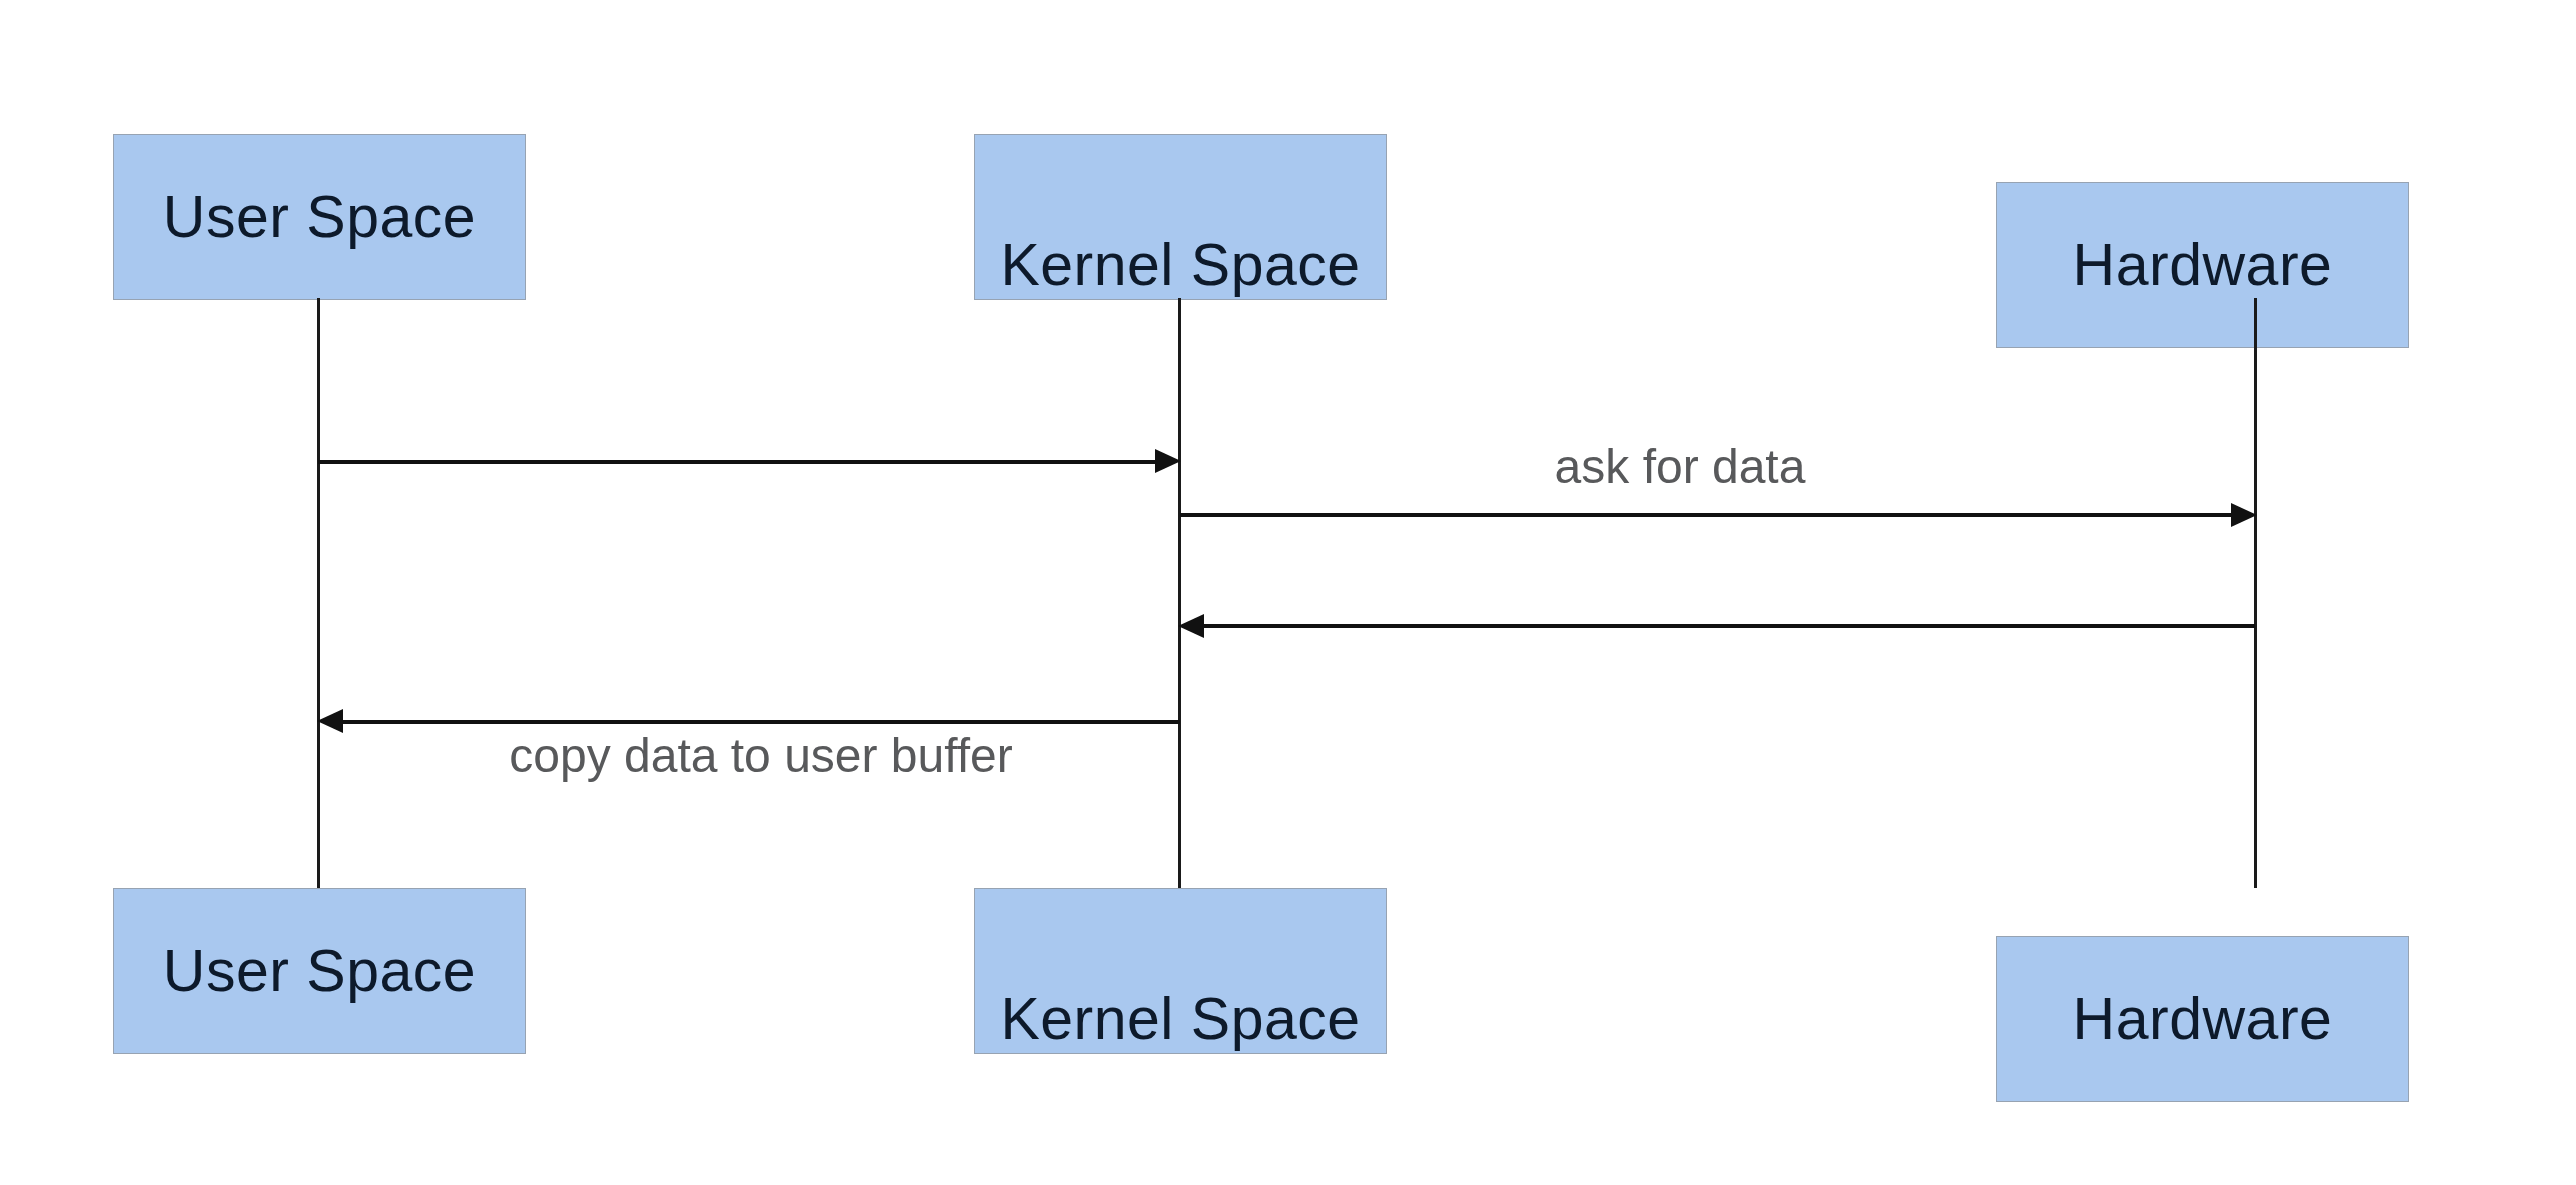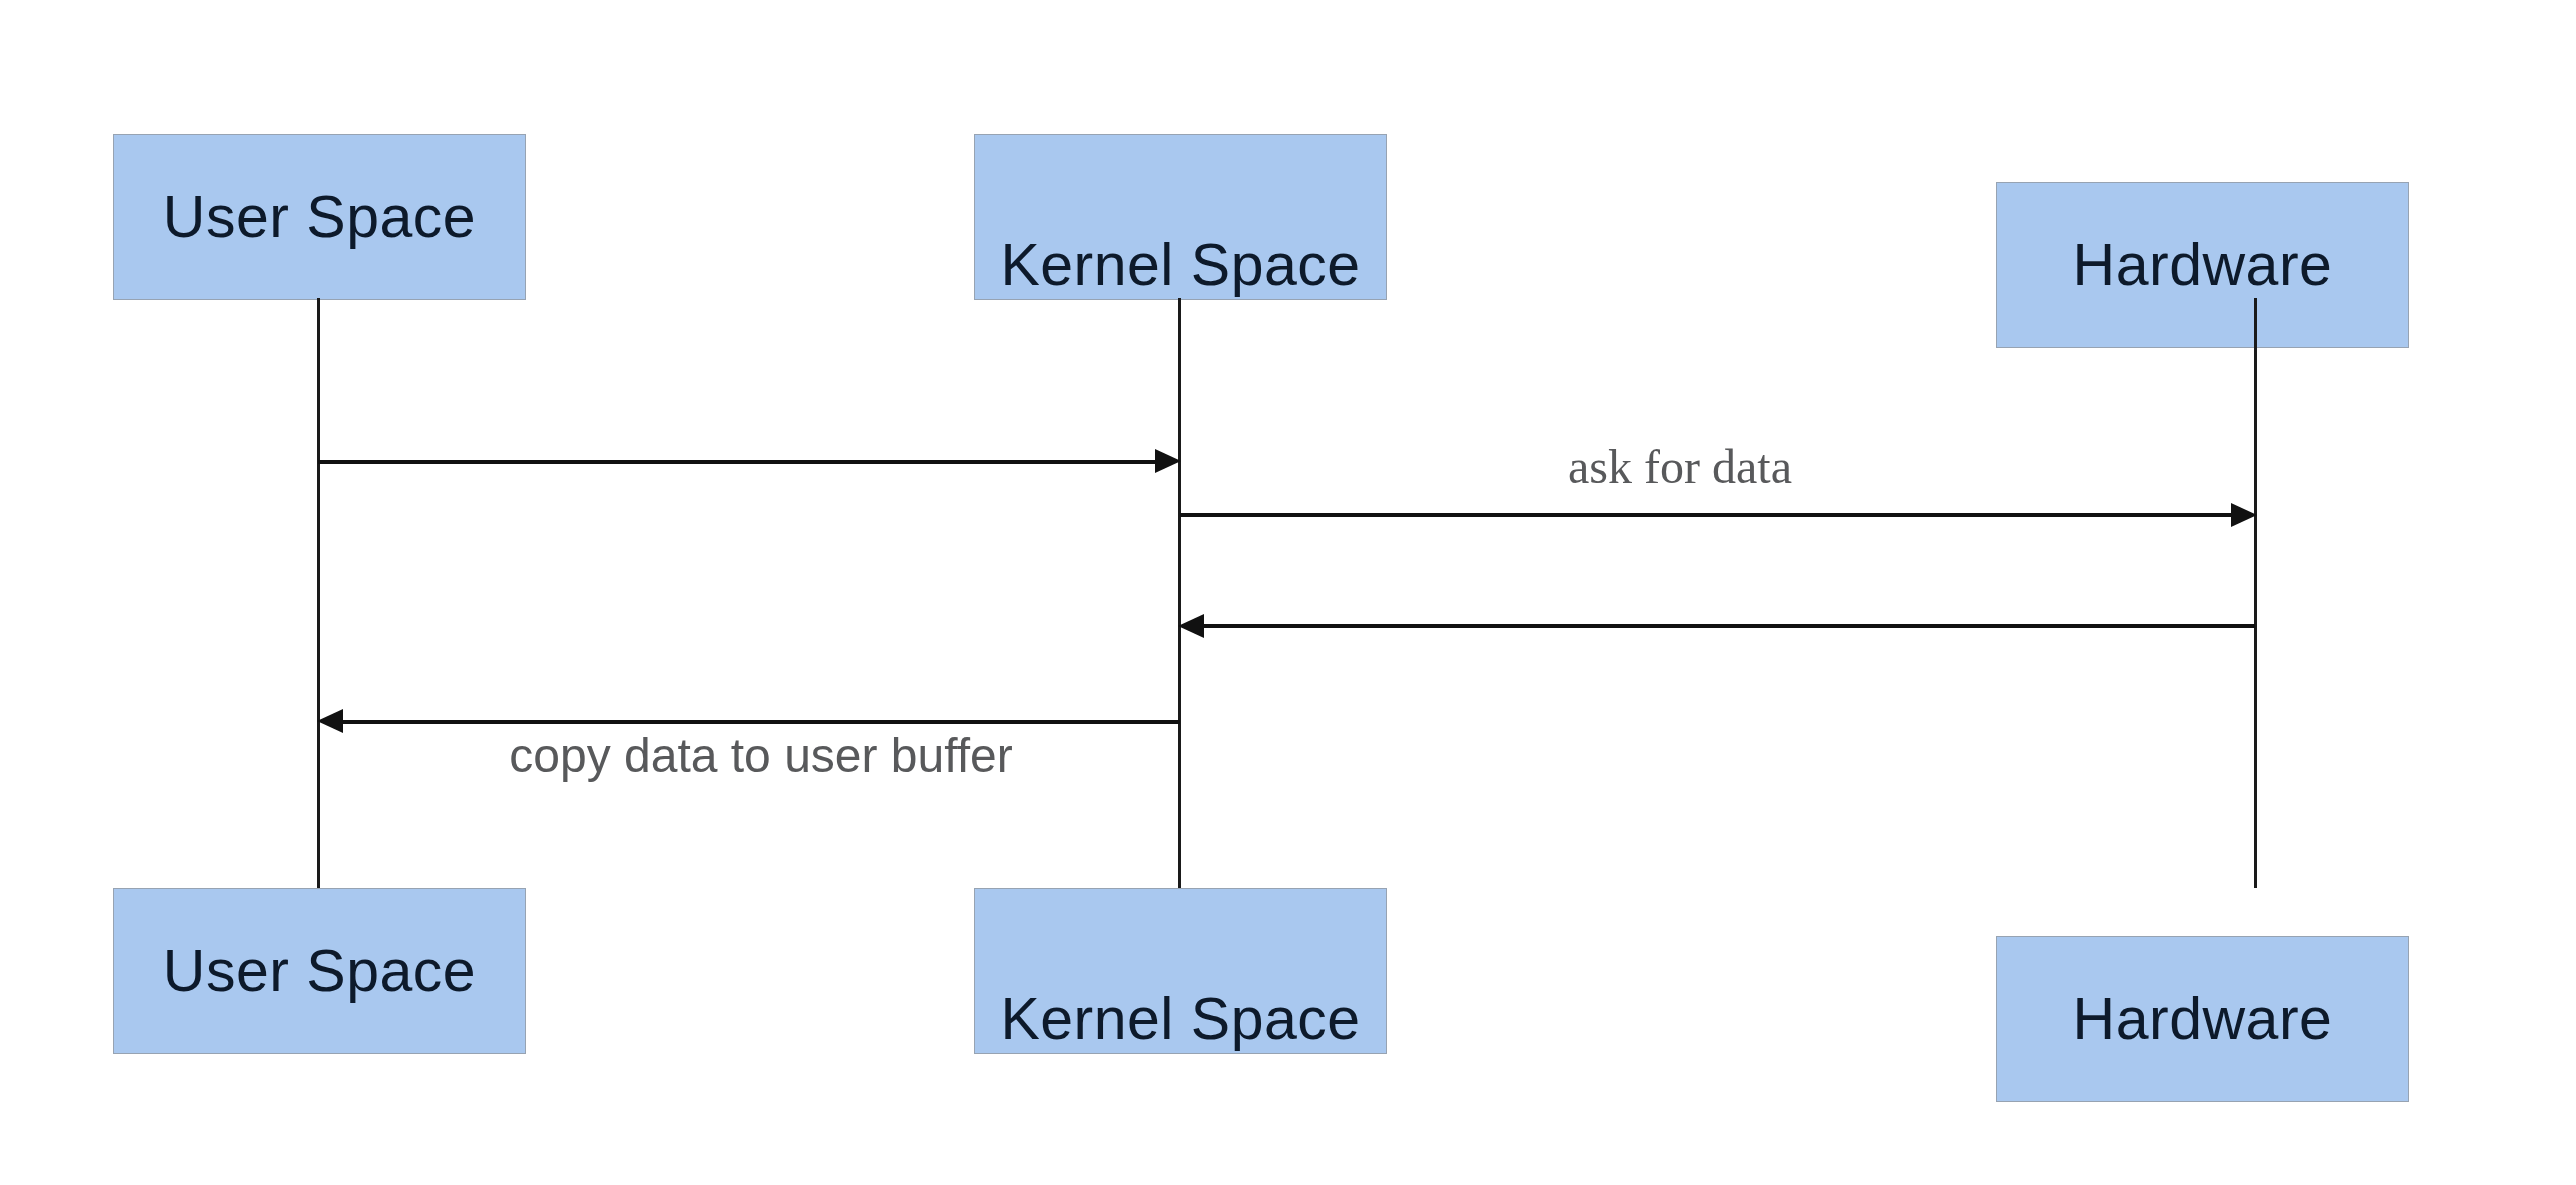--- a/index.html
+++ b/index.html
@@ -75,21 +75,21 @@
 
   
   .msg-label {
     position: absolute;
     transform: translateX(-50%);
     white-space: nowrap;
     font-size: 48px;
     color: #58595b;
   }
   .label-1 { left: 749px;  top: 387px; }
-  .label-2 { left: 1680px; top: 439px; font-family: Liberation Serif, serif; }
+  .label-2 { left: 1680px; top: 439px; }
   .label-3 { left: 1719px; top: 651px; }
   .label-4 { left: 761px;  top: 728px; }
 </style>
 </head>
 <body>
 
 <div class="diagram">
 
   <div class="actor row-top col-user">
     <span>User Space</span>

